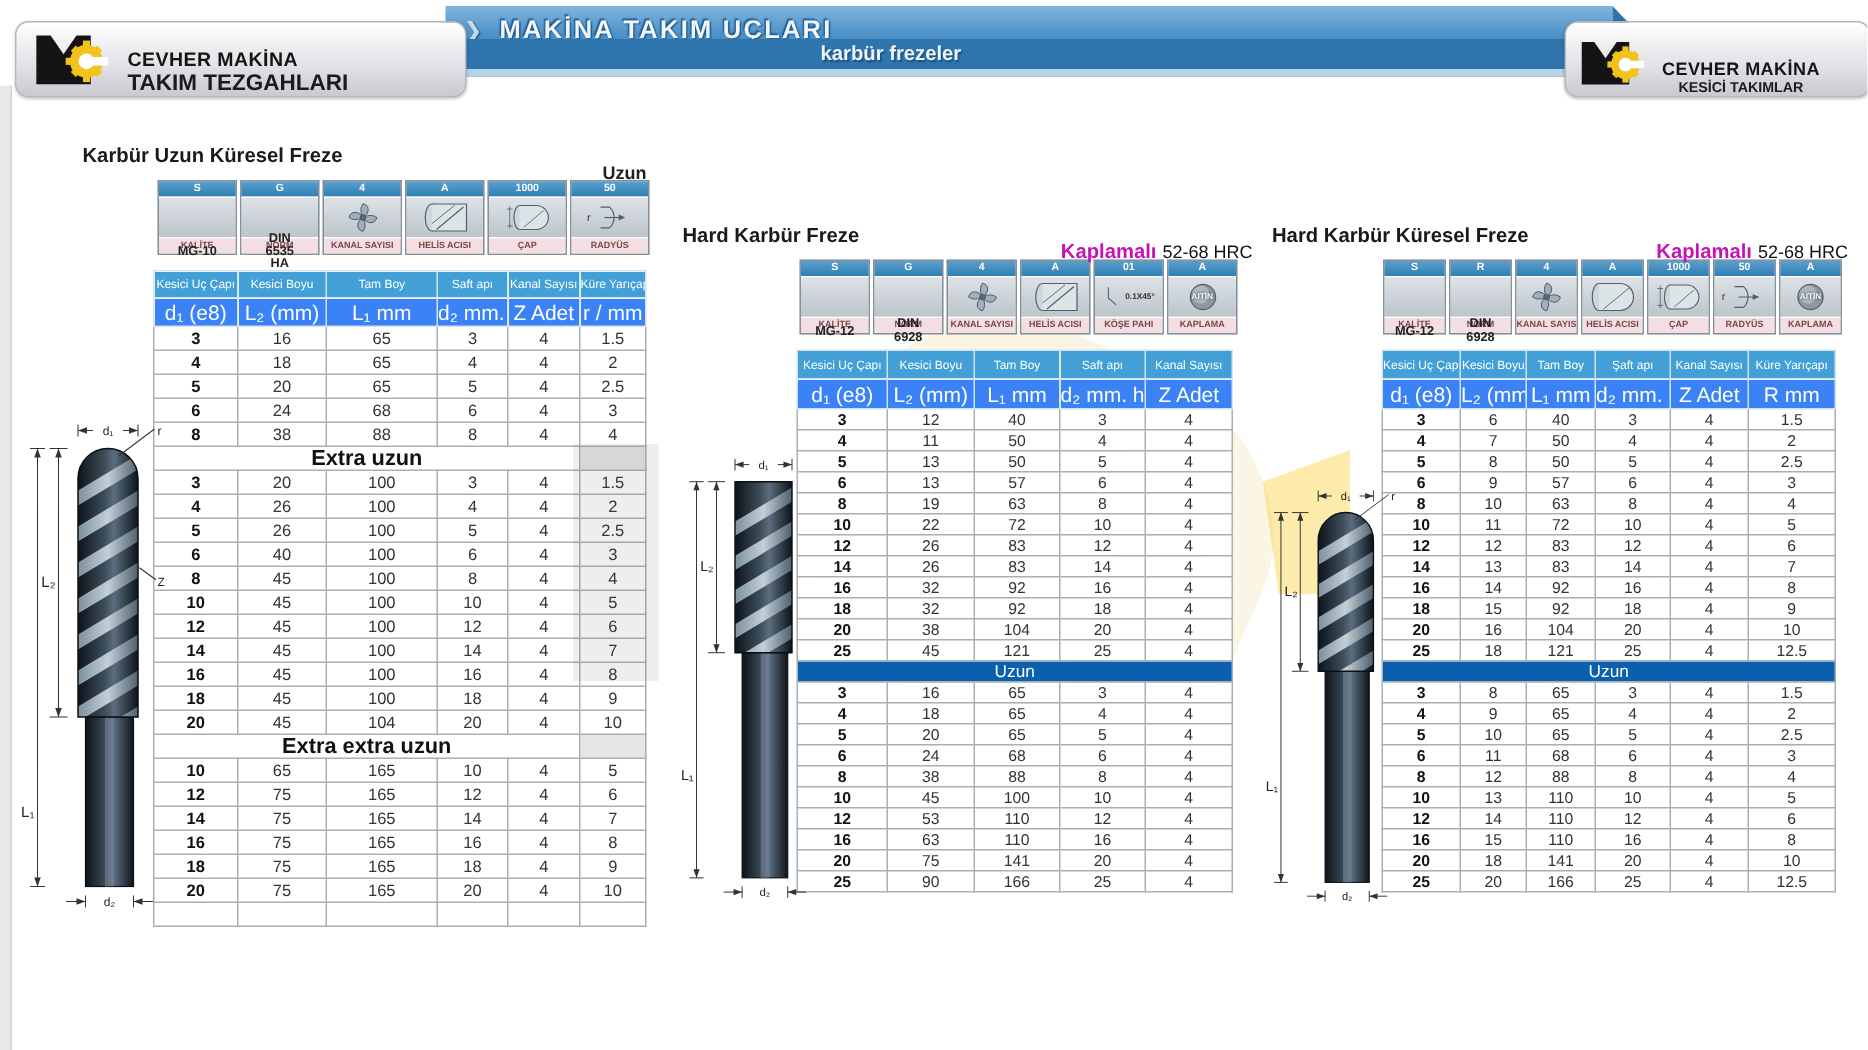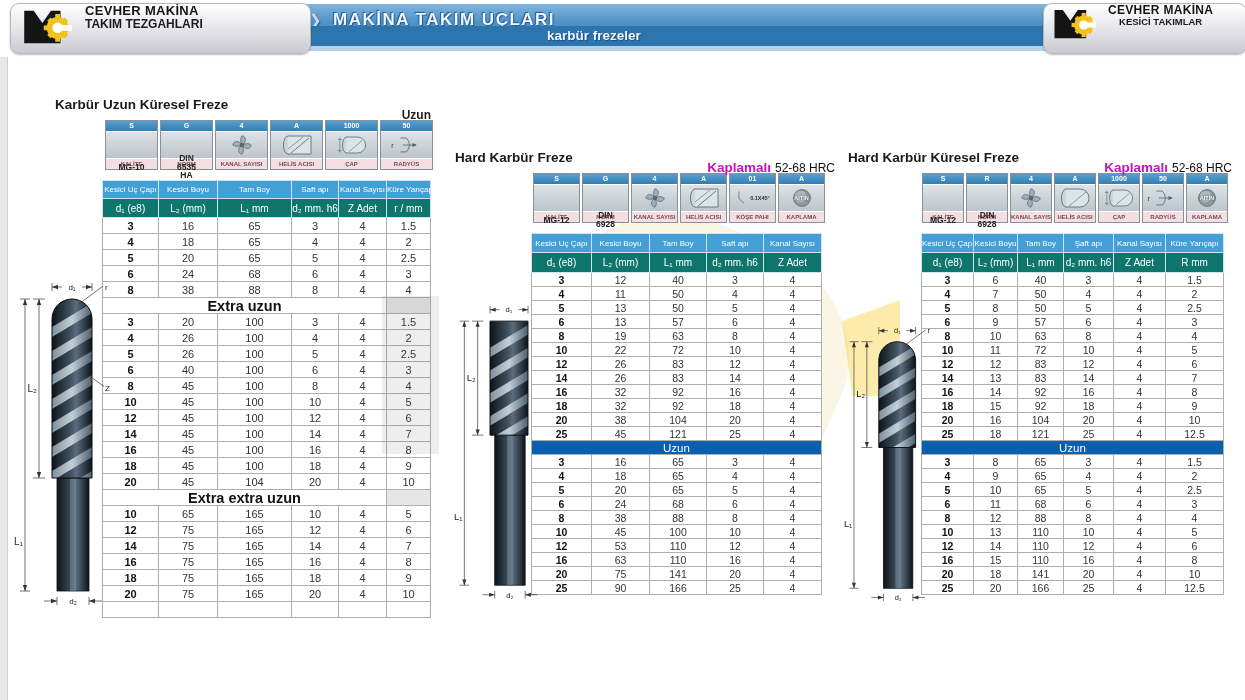--- a/index.html
+++ b/index.html
@@ -12,29 +12,29 @@
           background:linear-gradient(180deg,#82b5dd 0%,#4d92c8 40%,#2e74ad 100%);}
   .banner:after{content:"";position:absolute;right:-22px;top:0;border-top:23.5px solid transparent;
           border-bottom:23.5px solid transparent;border-left:22px solid #2e74ad;}
   .banner-strip{position:absolute;left:0;bottom:0;width:100%;height:5px;background:#b7d3e8;}
   .banner-sub{position:absolute;left:0;bottom:5px;width:100%;height:20px;background:#2e74ad;margin-top:21px;}
   .banner-title{position:absolute;left:36px;top:6px;font-size:17px;font-weight:bold;letter-spacing:1.5px;
           color:#f2f6fa;text-shadow:1px 1px 1px #1d5c95,-1px -1px 1px #1d5c95;}
   .banner-sub span{position:absolute;left:250px;top:2px;font-size:13.5px;font-weight:bold;color:#eef4f9;
           text-shadow:1px 1px 1px #1a4f80;}
   .chev{position:absolute;left:12px;top:7px;font-size:15px;font-weight:bold;color:#c9d9e6;text-shadow:1px 1px 1px #1d5c95;}
-  .logo{position:absolute;top:3px;height:49px;background:linear-gradient(180deg,#ffffff,#e3e3e8 55%,#c9c9d0);
+  .logo{position:absolute;top:14px;height:49px;background:linear-gradient(180deg,#ffffff,#e3e3e8 55%,#c9c9d0);
         border:1px solid #b5b5bc;border-radius:9px;box-shadow:0 1px 2px rgba(0,0,0,.25);
-        display:flex;align-items:flex-start;gap:6px;z-index:2;}
+        display:flex;align-items:flex-end;gap:6px;z-index:2;}
   .logo-left{left:10px;width:289px;padding-left:10px;}
   .logo-right{left:1043px;width:194px;padding-left:8px;}
   .logo-mark{flex:0 0 auto;}
   .logo-text{line-height:1.1;}
   .lg1{font-size:13px;font-weight:bold;color:#151515;letter-spacing:.3px;}
-  .lg2{font-size:12px;font-weight:bold;color:#1b1b1b;text-align:center;}
+  .lg2{font-size:15px;font-weight:bold;color:#1b1b1b;text-align:center;}
   .logo-right .lg1{font-size:12px;} .logo-right .lg2{font-size:9.5px;}
   
   .sec{position:absolute;}
   .sec0{left:55px;top:95px;width:378px;}
   .sec1{left:455px;top:148px;width:380px;}
   .sec2{left:848px;top:148px;width:384px;}
   .sec-title{font-size:13.5px;font-weight:bold;color:#1a1a1a;}
   .corner{position:absolute;right:2px;top:13px;font-size:12px;font-weight:bold;}
   .coat{position:absolute;right:0;top:12px;font-size:12px;color:#111;}
   .coat b{color:#c712b8;font-size:13.5px;margin-right:4px;}
@@ -56,21 +56,21 @@
   .cham-txt{font-size:5.5px;font-weight:bold;color:#333;}
   .rad-txt{font-size:7px;color:#333;}
   
   .tbl-wrap{margin-top:10px;}
   .sec0 .tbl-wrap{margin-left:47px;width:328px;}
   .sec1 .tbl-wrap{margin-left:76px;width:290px;}
   .sec2 .tbl-wrap{margin-left:73px;width:302px;}
   table.spec-table{border-collapse:collapse;table-layout:fixed;width:100%;border:1px solid #0f172a;}
   .spec-table th{border:1px solid #cfe3f2;color:#fff;font-weight:normal;padding:0;overflow:hidden;white-space:nowrap;}
   .spec-table .ht th{background:#42a0d7;font-size:8px;height:17px;}
-  .spec-table .hb th{background:#0f766e;font-size:10px;height:18px;}
+  .spec-table .hb th{background:#3b82f6;font-size:14px;height:18px;}
   .sec1 .spec-table .ht th,.sec2 .spec-table .ht th{height:18px;}
   .sec1 .spec-table .hb th,.sec2 .spec-table .hb th{height:19px;}
   .spec-table td{border:1px solid #a8b0b6;text-align:center;padding:0;color:#333;background:#fff;}
   .sec0 .spec-table td{font-size:11px;height:15px;line-height:14px;}
   .sec1 .spec-table td,.sec2 .spec-table td{font-size:10.5px;height:13px;line-height:12px;}
   .spec-table td:first-child{font-weight:bold;color:#111;}
   tr.g-plain td{font-size:14.5px !important;height:16px;color:#222;font-weight:normal;}
   tr.g-plain td.wmc{background:#e6e6e6;}
   tr.g-bar td{background:#0a5fae !important;color:#fff !important;font-size:11.5px !important;height:14px;font-weight:normal !important;}
   

